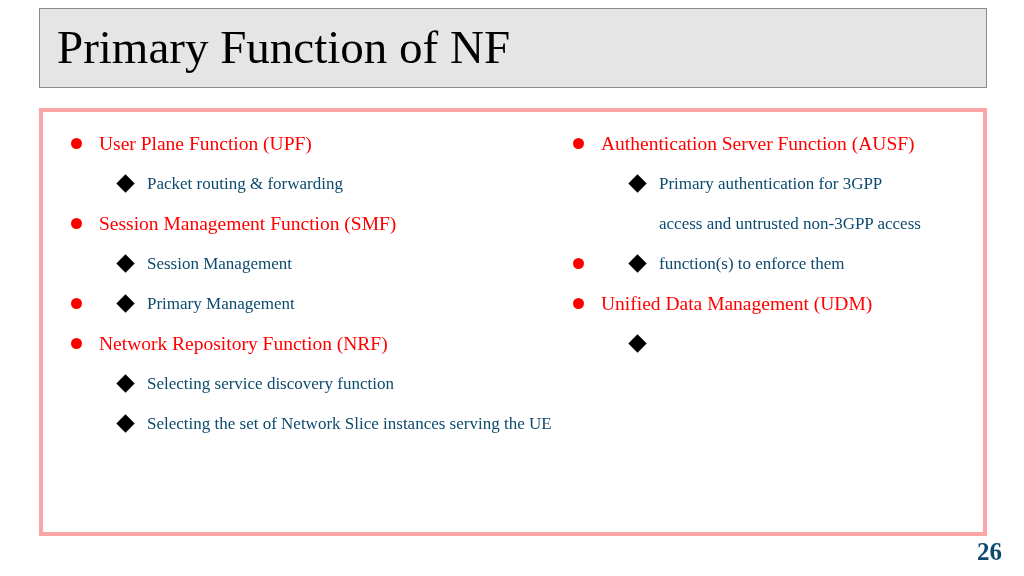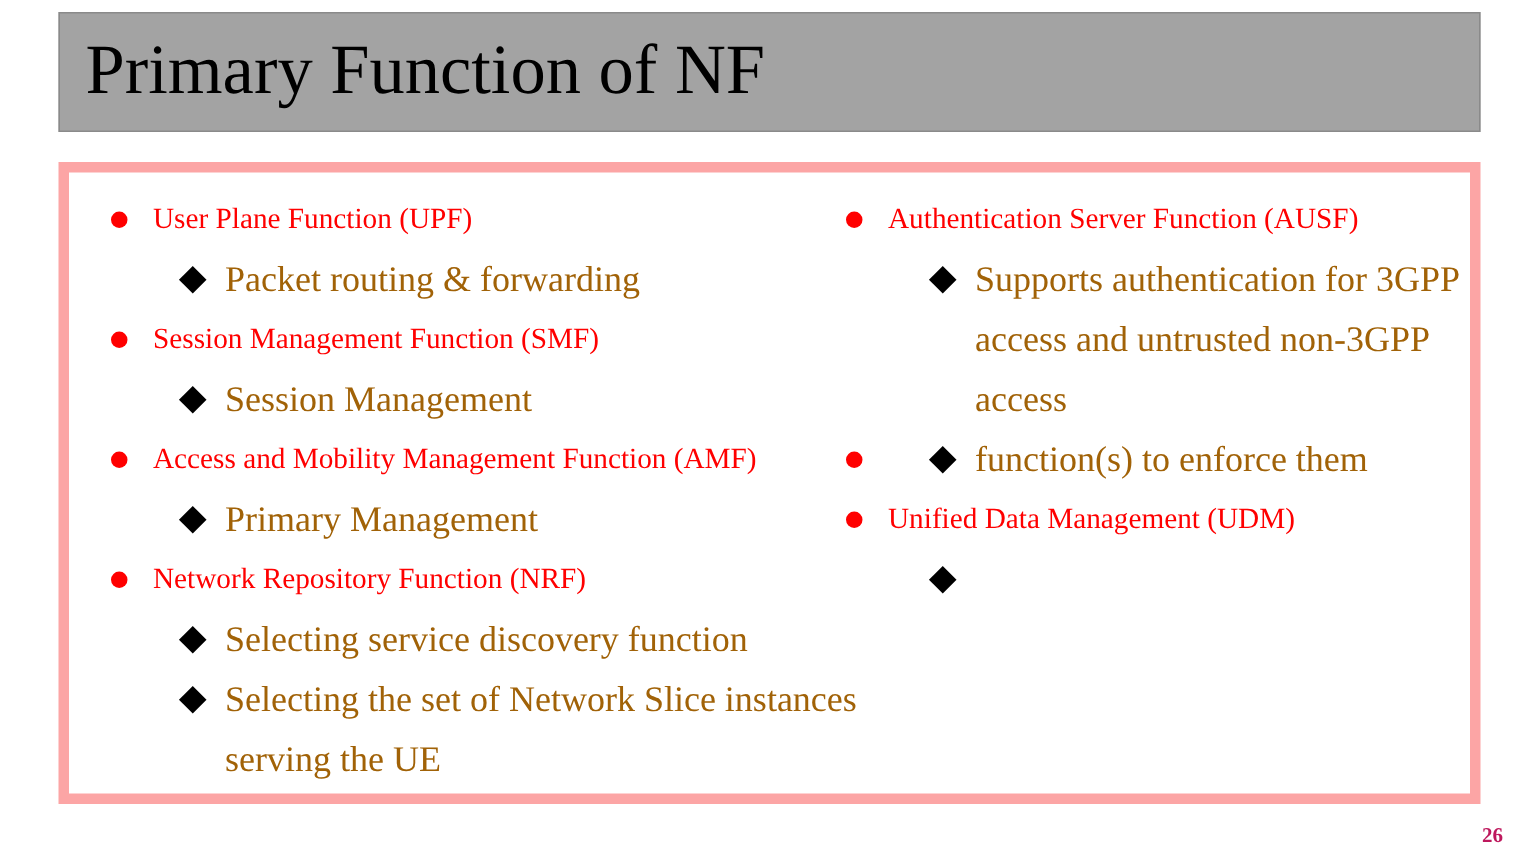--- a/index.html
+++ b/index.html
@@ -27,21 +27,21 @@
 
   
   .title-box {
     position: absolute;
     left: 39px;
     top: 8px;
     width: 948px;
     height: 80px;
     border: 1px solid #8a8a8a;
     box-sizing: border-box;
-    background: #a3a3a3;
+    background: #e5e5e5;
   }
   .title-text {
     position: absolute;
     left: 17px;
     top: 50%;
     transform: translateY(-50%);
     font-size: 47px;
     line-height: 1.05;
     font-weight: normal;
     color: #000000;
@@ -49,32 +49,32 @@
     letter-spacing: 0px;
   }
 
   
   .body-box {
     position: absolute;
     left: 39px;
     top: 108px;
     width: 948px;
     height: 428px;
-    border: 7px solid #fca5a5;
+    border: 4px solid #fca5a5;
     box-sizing: border-box;
     background: #ffffff;
   }
 
   
   .col {
     position: absolute;
     top: 12px;
   }
   .col-left  { left: 12px;  width: 520px; }
-  .col-right { left: 500px; width: 452px; }
+  .col-right { left: 512px; width: 452px; }
 
   
   .l1 {
     position: relative;
     padding-left: 44px;
     color: #ff0000;
     font-size: 19.5px;
     line-height: 40px;
     white-space: nowrap;
   }
@@ -84,22 +84,22 @@
     top: 14px;
     width: 11px;
     height: 11px;
     border-radius: 50%;
     background: #ff0000;
   }
 
   .l2 {
     position: relative;
     padding-left: 92px;
-    color: #a16207;
-    font-size: 24px;
+    color: #0c4a6e;
+    font-size: 17px;
     line-height: 40px;
   }
   .l2 .diamond {
     position: absolute;
     left: 64px;
     top: 13px;
     width: 13px;
     height: 13px;
     background: #000000;
     transform: rotate(45deg);
@@ -111,23 +111,23 @@
   .col-right .l1 { padding-left: 46px; font-size: 19.5px; }
   .col-right .l1 .dot { left: 18px; }
   .col-right .l2 { padding-left: 104px; }
   .col-right .l2 .diamond { left: 76px; }
 
   
   .page-number {
     position: absolute;
     right: 22px;
     bottom: 10px;
-    font-size: 14px;
+    font-size: 25px;
     font-weight: bold;
-    color: #be185d;
+    color: #0c4a6e;
   }
 </style>
 </head>
 <body>
 
 <div class="slide">
 
   <div class="title-box">
     <div class="title-text">Primary Function of NF</div>
   </div>
@@ -149,21 +149,20 @@
         <span class="dot"></span>
         <span>Session Management Function (SMF)</span>
       </div>
       <div class="l2">
         <span class="diamond"></span>
         <span class="txt">Session Management</span>
       </div>
 
       <div class="l1">
         <span class="dot"></span>
-        <span>Access and Mobility Management Function (AMF)</span>
       </div>
       <div class="l2">
         <span class="diamond"></span>
         <span class="txt">Primary Management</span>
       </div>
 
       <div class="l1">
         <span class="dot"></span>
         <span>Network Repository Function (NRF)</span>
       </div>
@@ -181,21 +180,21 @@
 
     <div class="col col-right">
 
       <div class="l1">
         <span class="dot"></span>
         <span>Authentication Server Function (AUSF)</span>
       </div>
       <div class="l2">
         <span class="diamond"></span>
         <span class="txt">
-          <span class="wrap-line">Supports authentication for 3GPP</span>
+          <span class="wrap-line">Primary authentication for 3GPP</span>
           <span class="wrap-line">access and untrusted non-3GPP access</span>
         </span>
       </div>
 
       <div class="l1">
         <span class="dot"></span>
       </div>
       <div class="l2">
         <span class="diamond"></span>
         <span class="txt">

